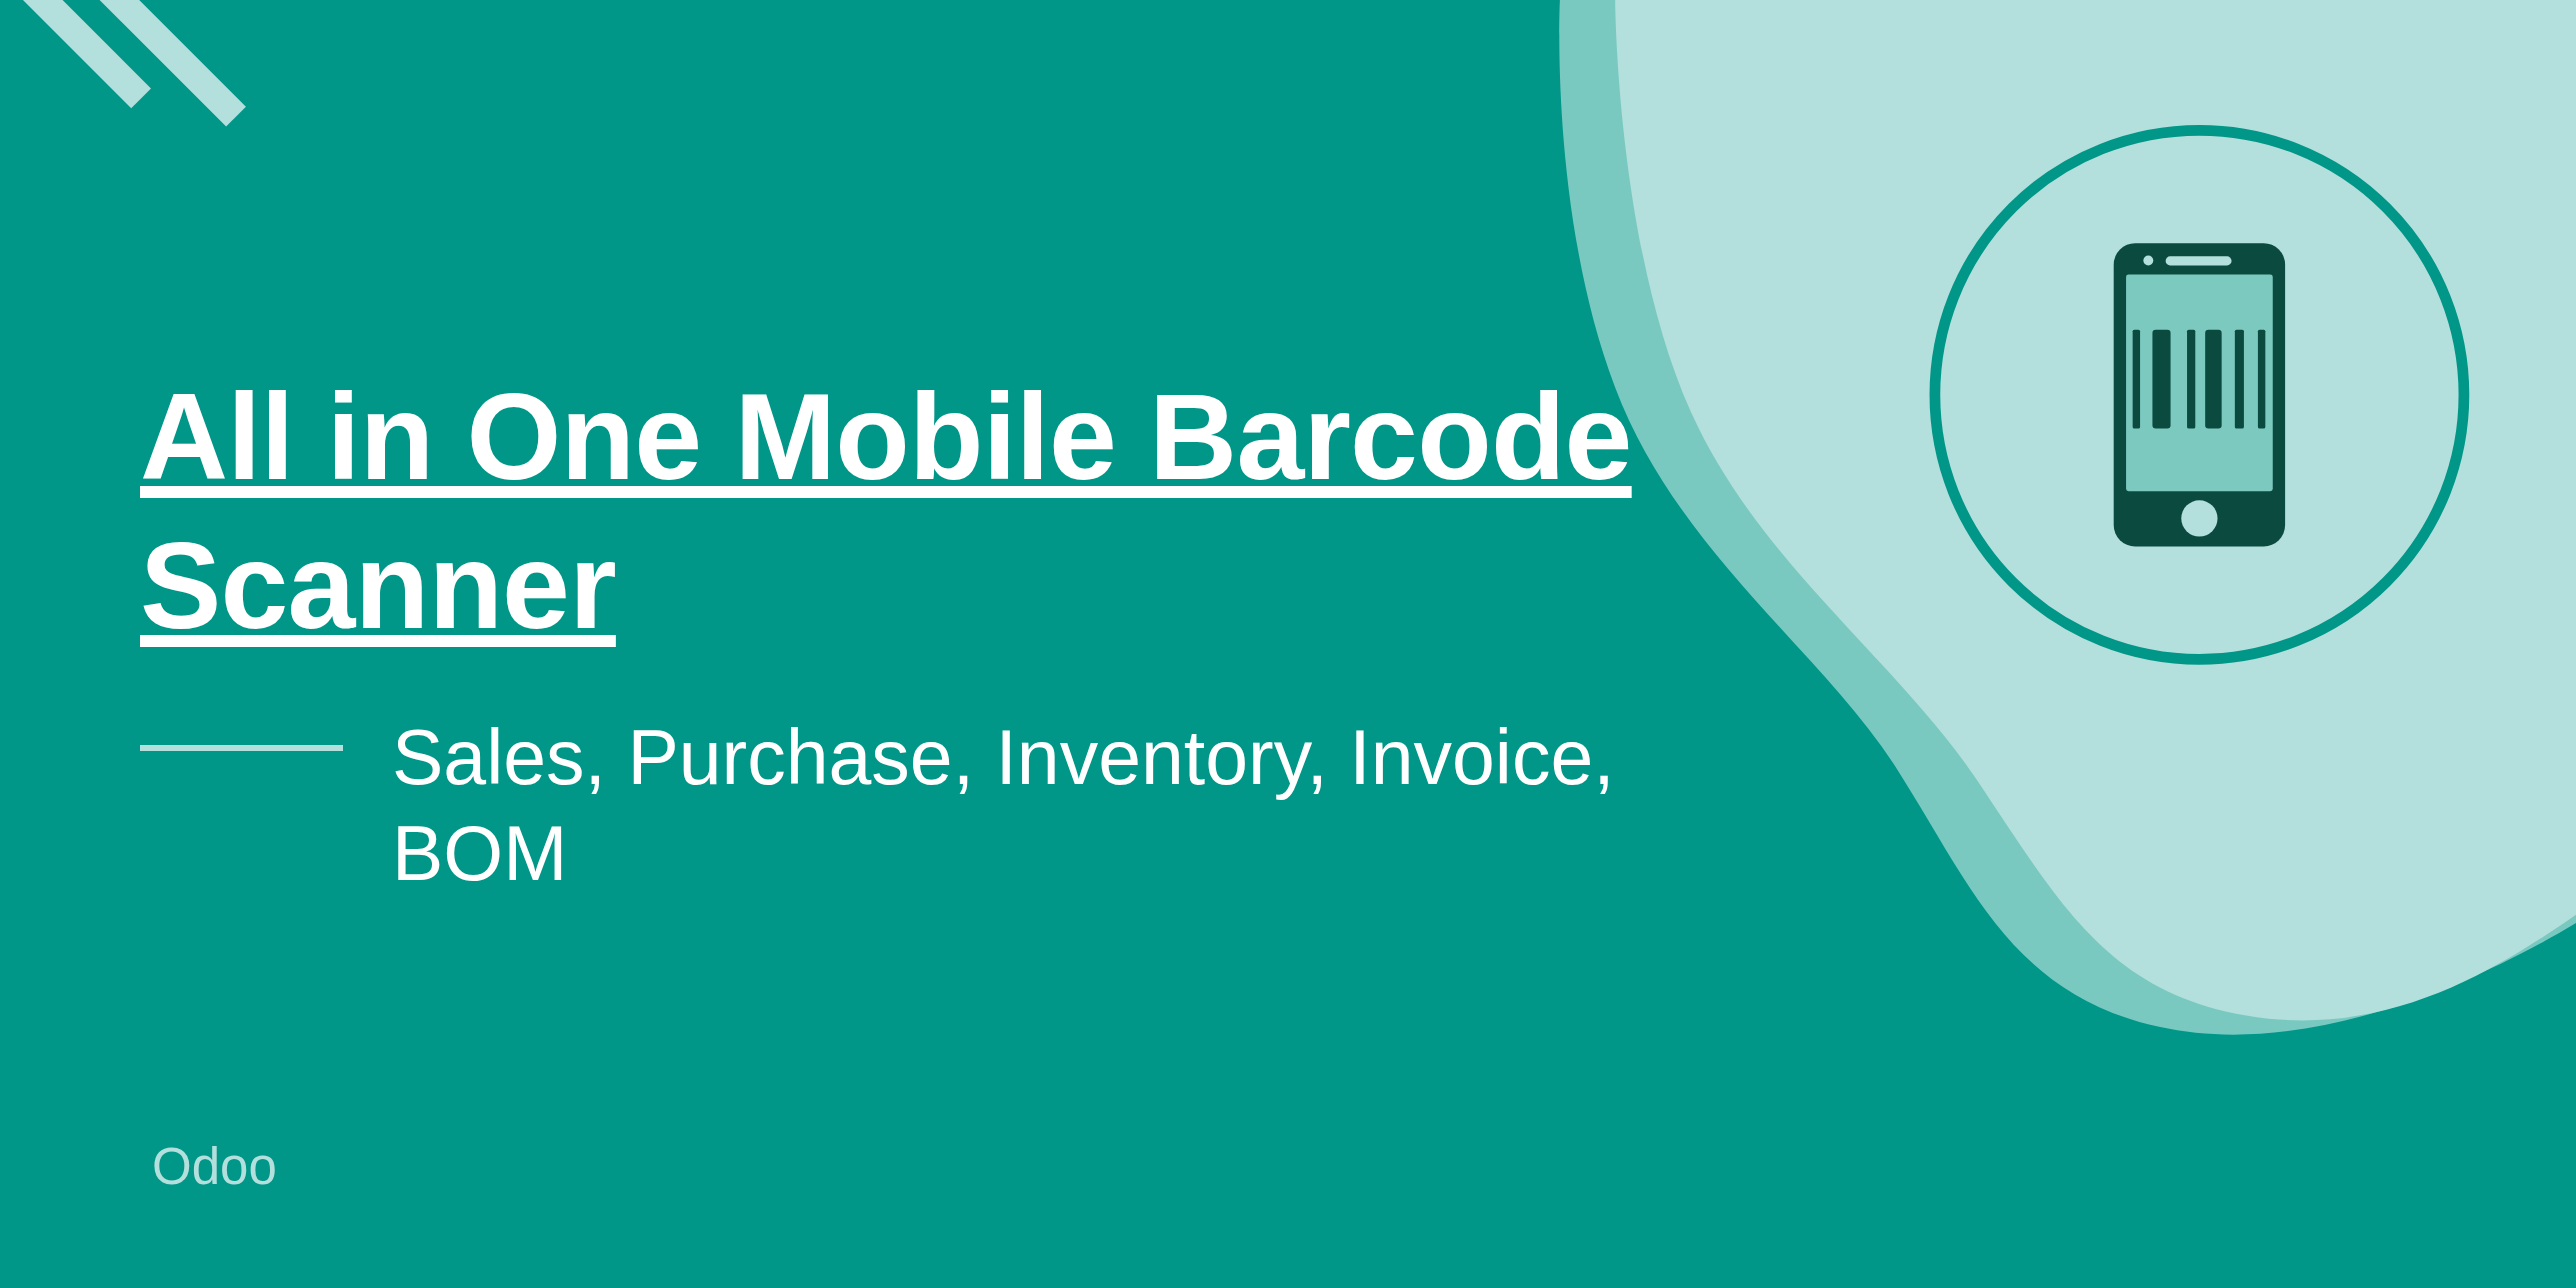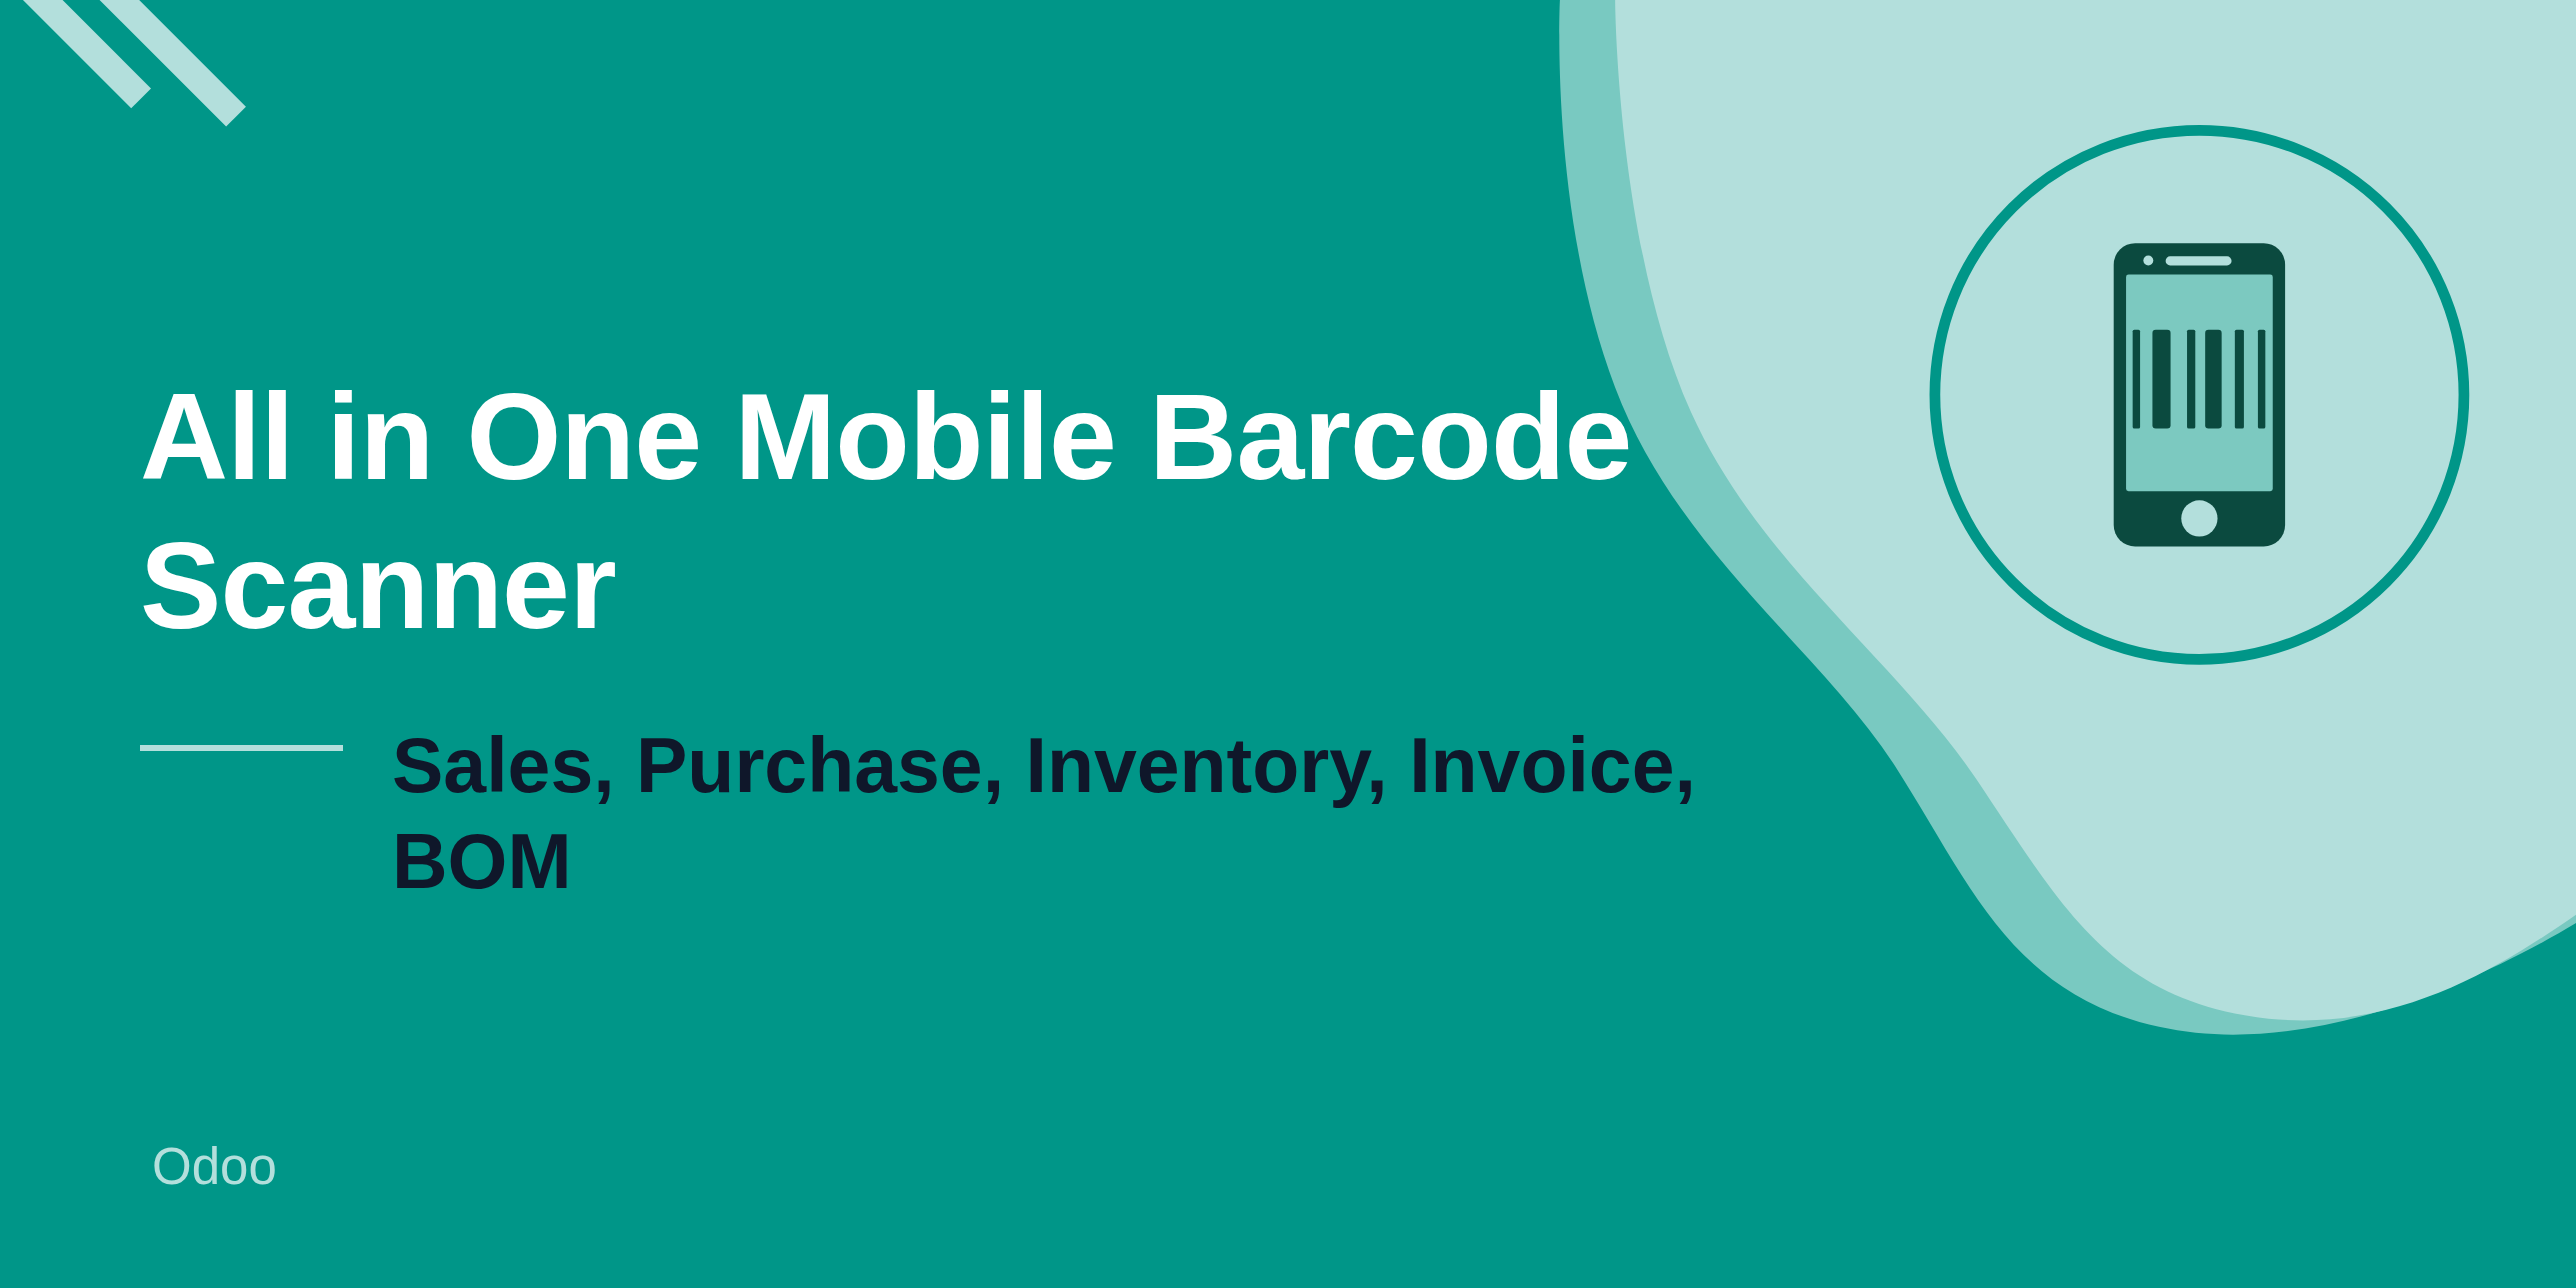--- a/index.html
+++ b/index.html
@@ -33,44 +33,45 @@
     width: 1615px;
   }
   #slide-title {
     margin: 0;
     font-size: 122px;
     line-height: 1.22;
     font-weight: 700;
     color: #ffffff;
     letter-spacing: -0.8px;
     white-space: pre-line;
+    text-decoration: underline;
   }
 
   .subtitle-row {
     position: absolute;
     left: 140px;
     top: 709px;
     width: 1615px;
     display: flex;
     align-items: flex-start;
   }
   .subtitle-dash {
     flex: 0 0 auto;
     width: 203px;
     height: 5.8px;
     margin-top: 36px;
     background: #b3dfdc;
   }
   #slide-subtitle {
-    margin: 8px;
+    margin: 0;
     margin-left: 49px;
     font-size: 77px;
     line-height: 1.25;
-    font-weight: 700;
-    color: #0f172a;
+    font-weight: 400;
+    color: #ffffff;
     white-space: pre-line;
   }
 
   #brand-label {
     position: absolute;
     left: 142px;
     top: 1131px;
     margin: 10px;
     font-size: 51px;
     font-weight: 400;

